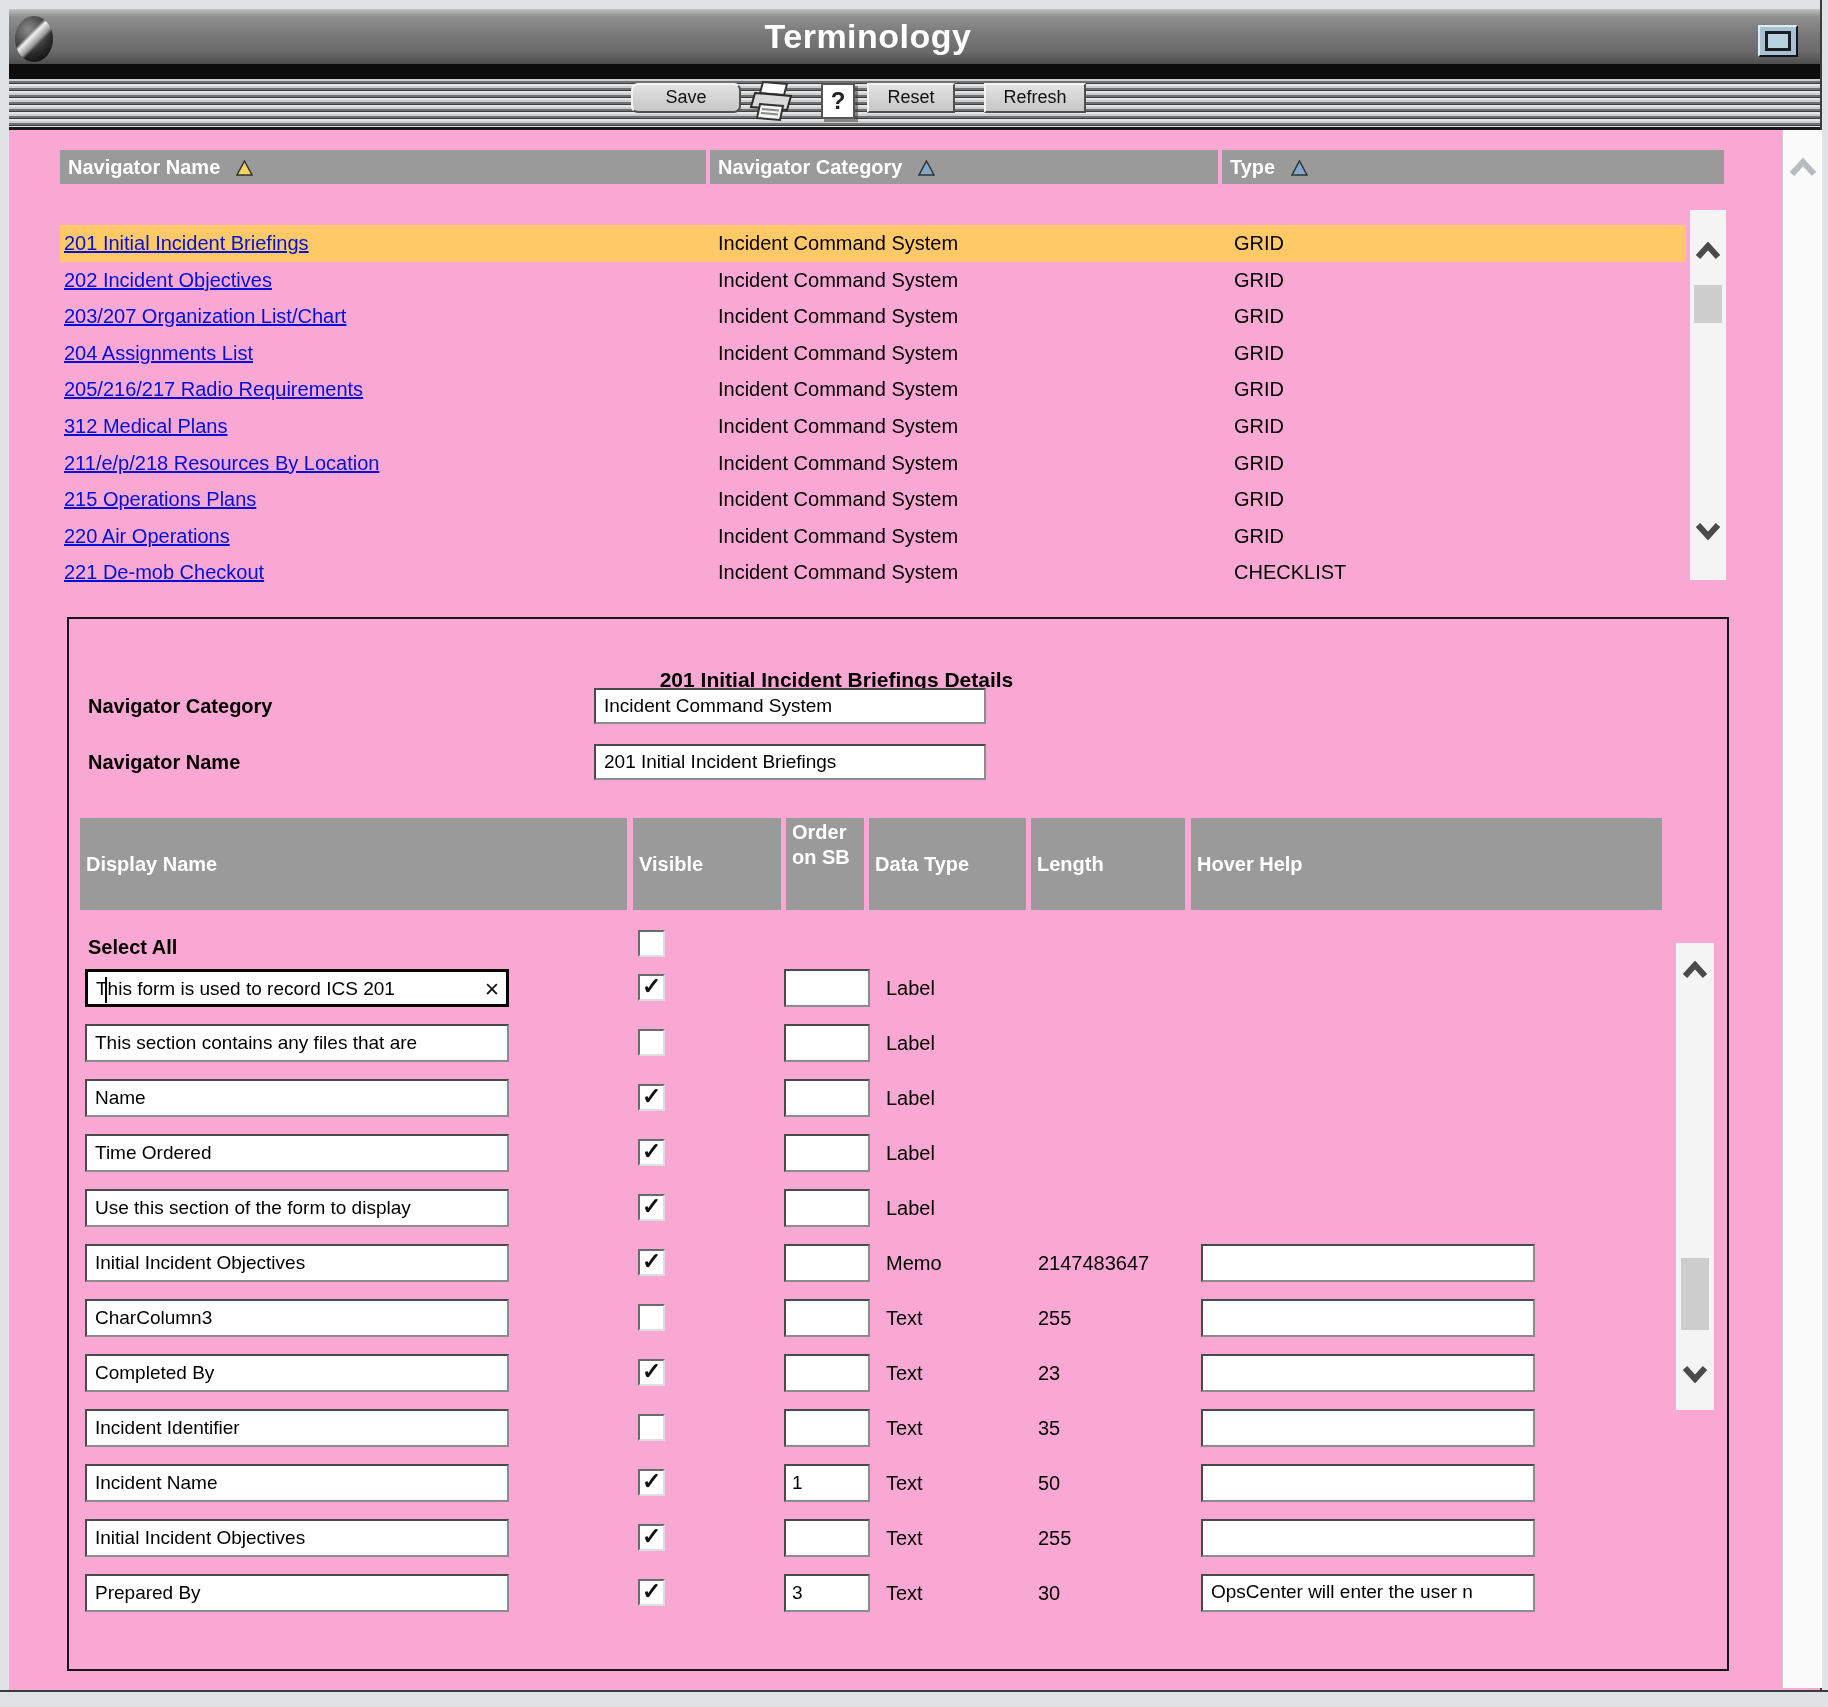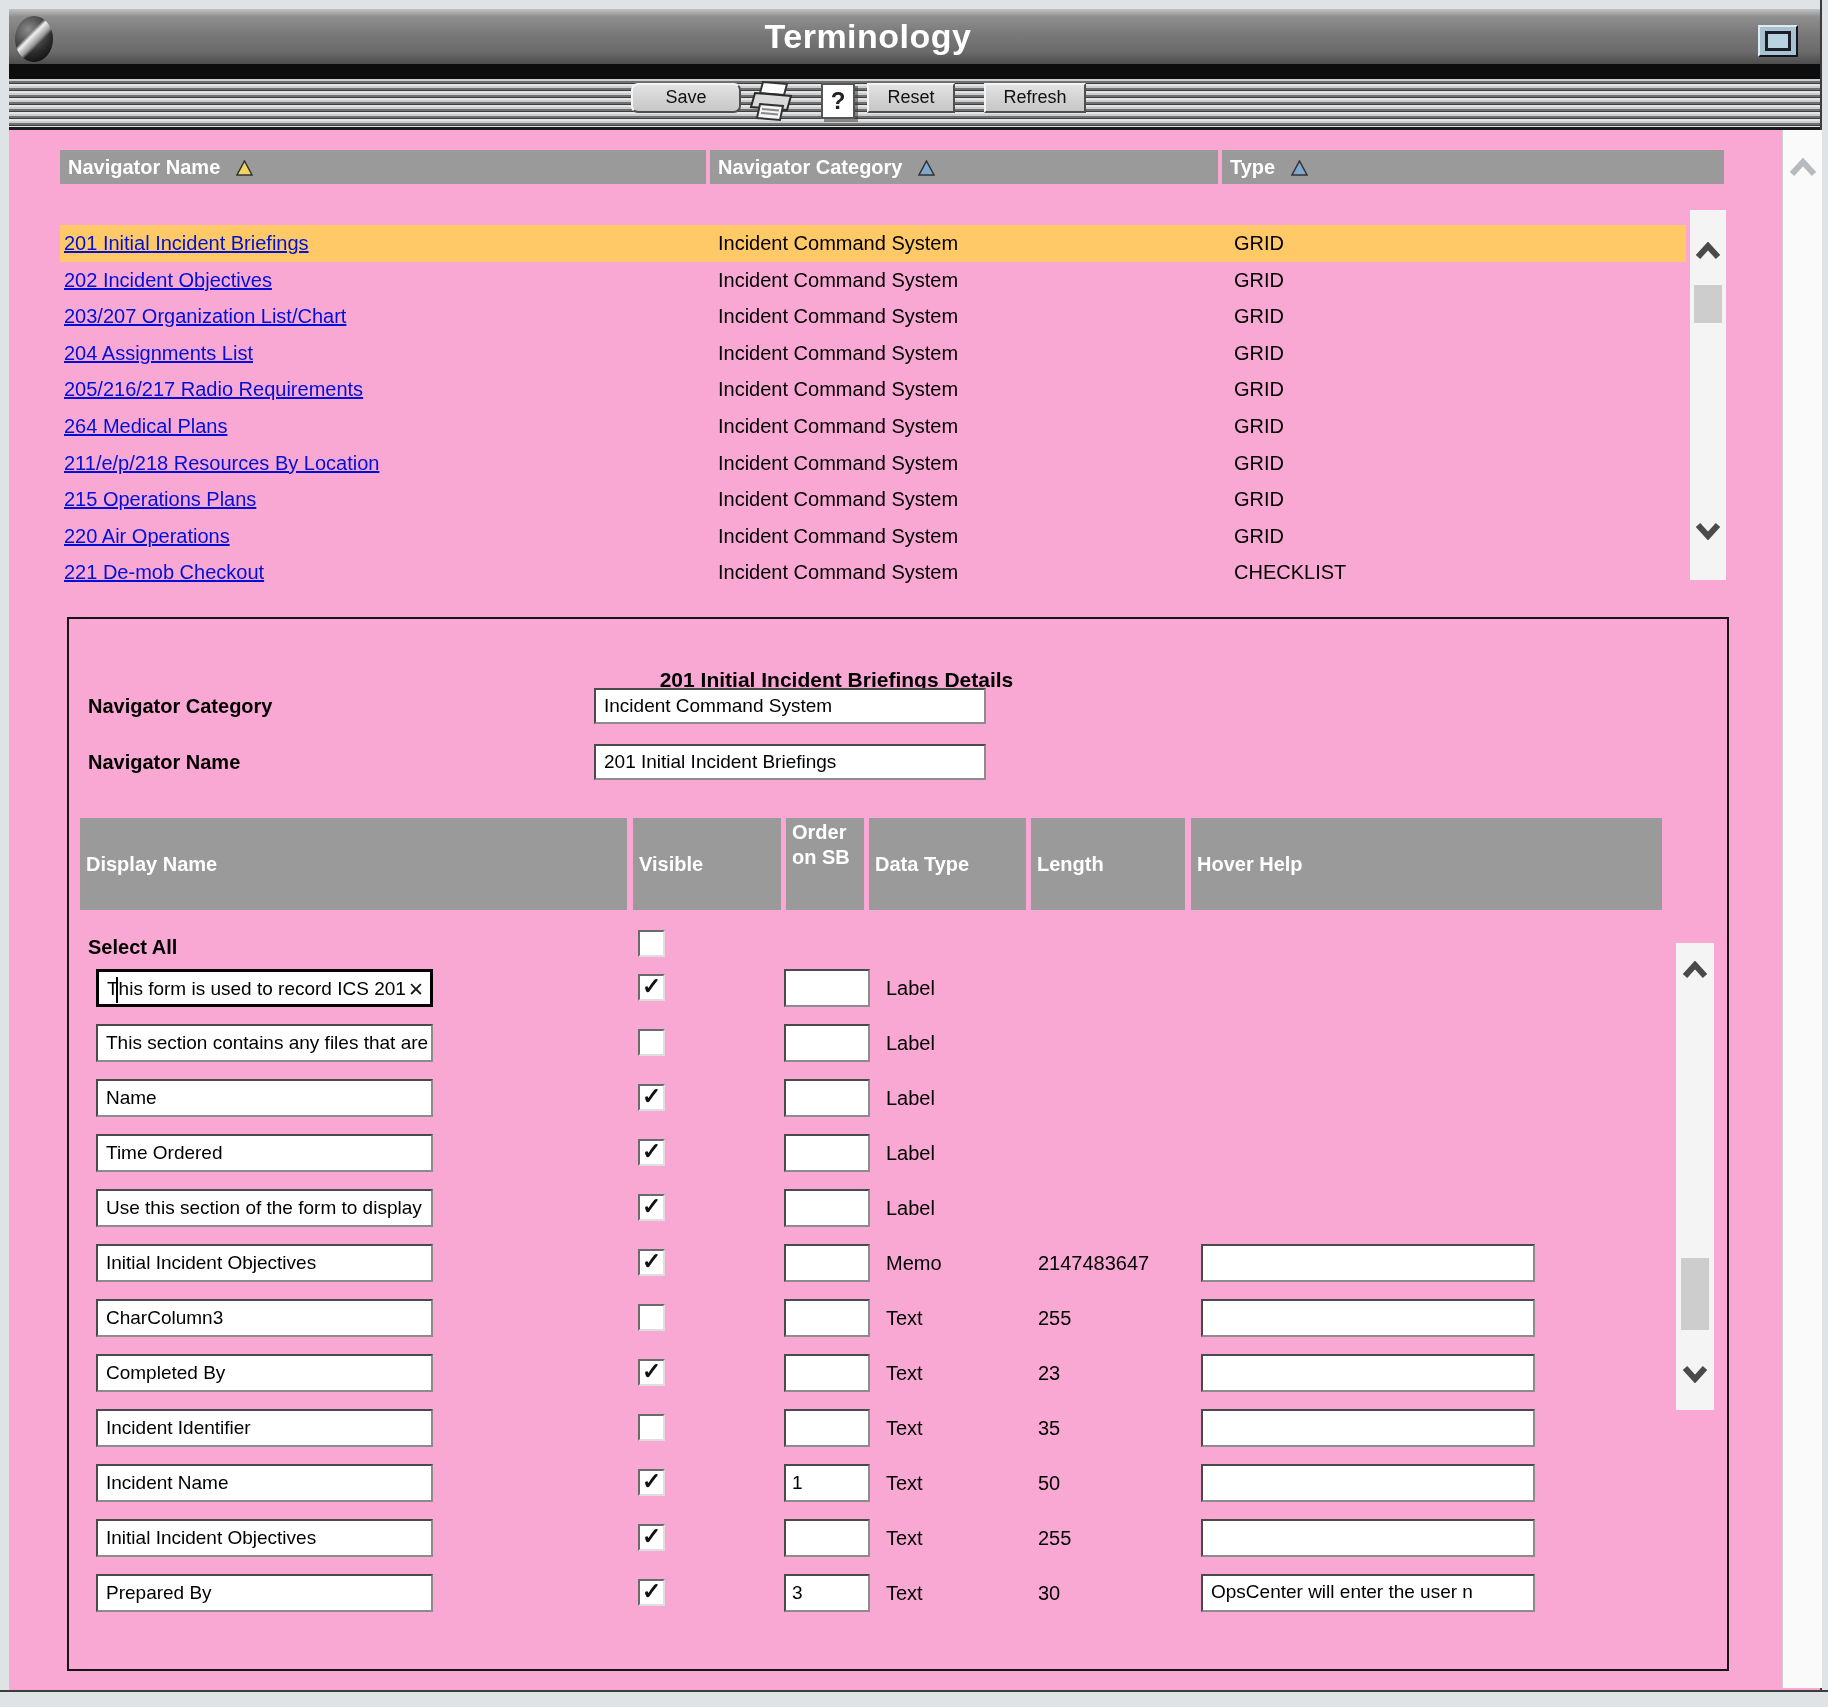--- a/index.html
+++ b/index.html
@@ -78,21 +78,21 @@
   #h2a{left:80px;width:547px;} #h2b{left:633px;width:148px;} #h2c{left:786px;width:78px;align-items:flex-start;line-height:1.25;padding-top:2px;}
   #h2d{left:869px;width:157px;} #h2e{left:1031px;width:154px;} #h2f{left:1191px;width:471px;}
   
   #selall-label{position:absolute;left:88px;top:936px;height:30px;overflow:hidden;
     font-size:20px;font-weight:bold;color:#000;}
   .cbx{position:absolute;width:27px;height:27px;background:#fff;border:2px solid;
     border-color:#6a6a6a #dedede #dedede #6a6a6a;box-sizing:border-box;cursor:pointer;}
   .cbx.checked::after{content:"✓";position:absolute;left:2px;top:-3px;font-size:23px;font-weight:bold;color:#111;}
   #selall-cbx{left:638px;top:930px;}
   .d-row{position:absolute;left:0;width:1729px;height:38px;}
-  .d-inp{left:85px;width:337px;height:38px;margin-left:11px;}
+  .d-inp{left:85px;width:424px;height:38px;}
   .d-inp .tval{line-height:34px;}
   .d-inp.focused{border:3px solid #000;}
   .d-inp .caret{position:absolute;left:17px;top:5px;width:2px;height:26px;background:#000;}
   .d-inp .clr{position:absolute;right:6px;top:6px;font-size:19px;color:#1a1a1a;cursor:pointer;}
   .d-cbx{left:638px;top:5px;}
   .d-ord{left:784px;width:86px;height:38px;}
   .d-ord .tval{padding-left:6px;line-height:34px;}
   .d-type,.d-len{position:absolute;top:0;font-size:20px;line-height:38px;color:#000;}
   .d-type{left:886px;} .d-len{left:1038px;}
   .d-hov{left:1201px;width:334px;height:38px;}
@@ -173,21 +173,21 @@
         <div class="nav-name"><a class="nav-link">204 Assignments List</a></div>
         <div class="nav-cat">Incident Command System</div>
         <div class="nav-type">GRID</div>
       </div>
       <div class="nav-row">
         <div class="nav-name"><a class="nav-link">205/216/217 Radio Requirements</a></div>
         <div class="nav-cat">Incident Command System</div>
         <div class="nav-type">GRID</div>
       </div>
       <div class="nav-row">
-        <div class="nav-name"><a class="nav-link">264 Medical Plans</a></div>
+        <div class="nav-name"><a class="nav-link">312 Medical Plans</a></div>
         <div class="nav-cat">Incident Command System</div>
         <div class="nav-type">GRID</div>
       </div>
       <div class="nav-row">
         <div class="nav-name"><a class="nav-link">211/e/p/218 Resources By Location</a></div>
         <div class="nav-cat">Incident Command System</div>
         <div class="nav-type">GRID</div>
       </div>
       <div class="nav-row">
         <div class="nav-name"><a class="nav-link">215 Operations Plans</a></div>

